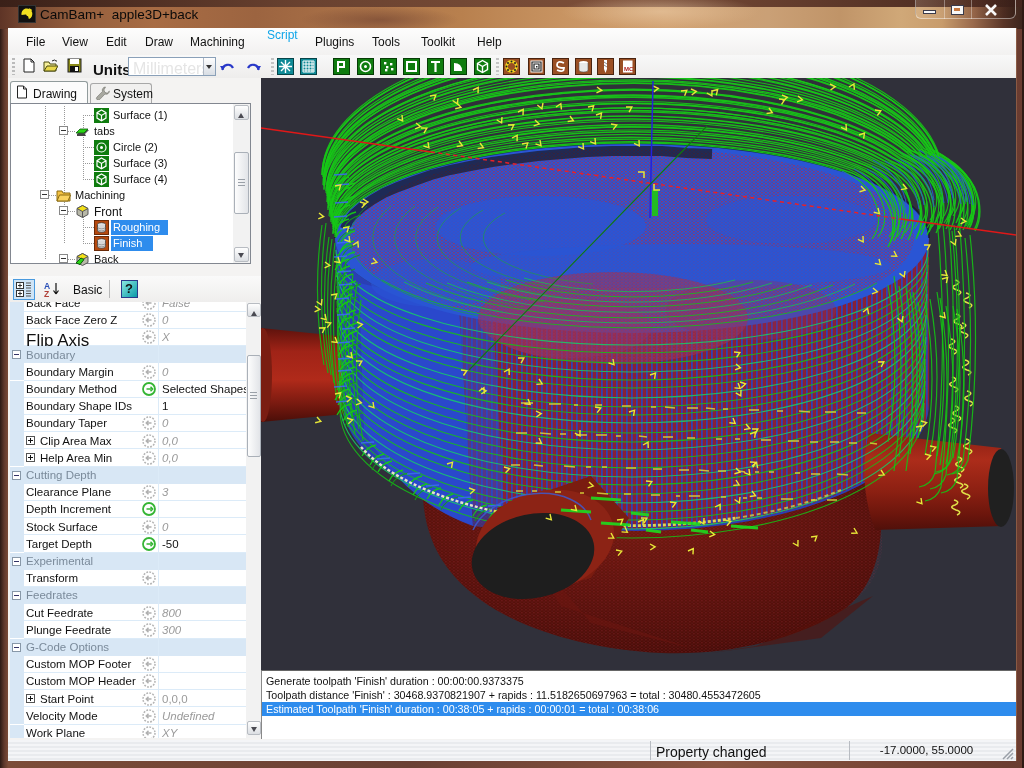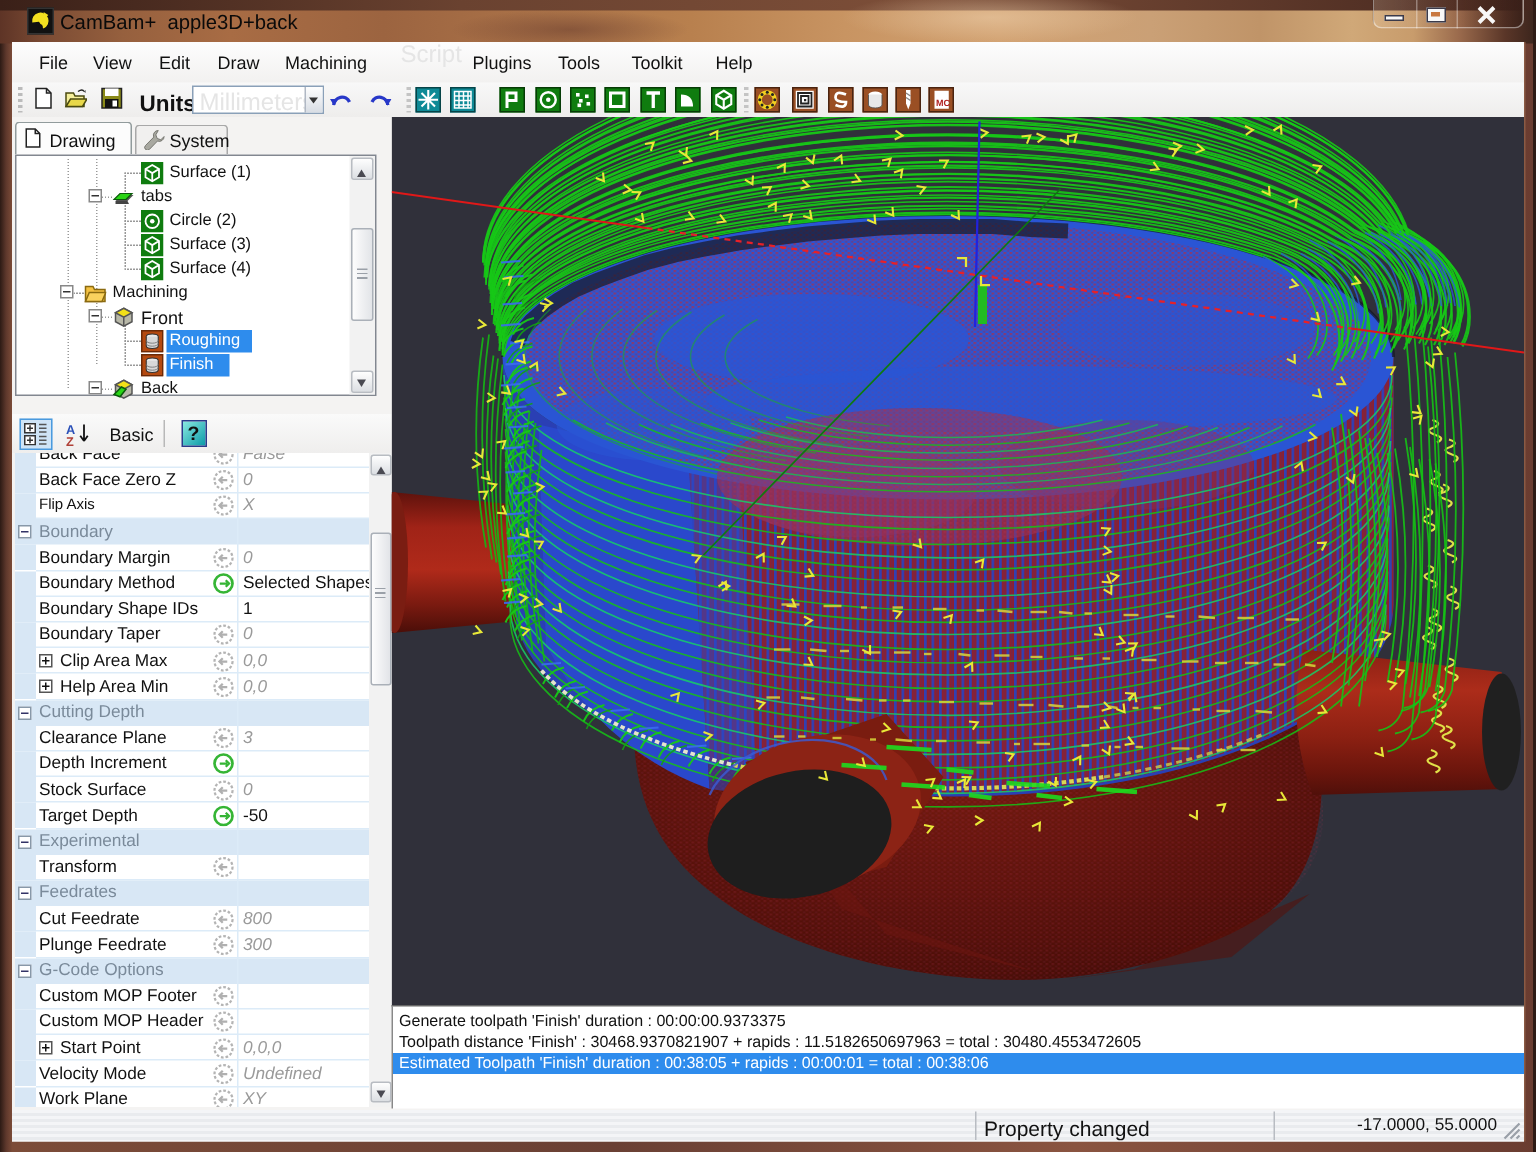--- a/index.html
+++ b/index.html
@@ -37,21 +37,21 @@
 <div class="abs" style="left:1016px;top:28px;width:1px;height:733px;background:#8a5a44"></div>
 
 <div class="abs" style="left:8px;top:28px;width:1008px;height:733px;background:#f4f3f2"></div>
 
 <div class="abs" style="left:8px;top:28px;width:1008px;height:27px;background:linear-gradient(#fdfdfd,#f2f1f0)"></div>
 <div class="abs" style="left:26px;top:35px;font-size:12px;color:#111">File</div>
 <div class="abs" style="left:62px;top:35px;font-size:12px;color:#111">View</div>
 <div class="abs" style="left:106px;top:35px;font-size:12px;color:#111">Edit</div>
 <div class="abs" style="left:145px;top:35px;font-size:12px;color:#111">Draw</div>
 <div class="abs" style="left:190px;top:35px;font-size:12px;color:#111">Machining</div>
-<div class="abs" style="left:267px;top:28px;font-size:16px;color:#e5e5e5">Script</div>
+<div class="abs" style="left:267px;top:28px;font-size:12px;color:#0ea5e9">Script</div>
 <div class="abs" style="left:315px;top:35px;font-size:12px;color:#111">Plugins</div>
 <div class="abs" style="left:372px;top:35px;font-size:12px;color:#111">Tools</div>
 <div class="abs" style="left:421px;top:35px;font-size:12px;color:#111">Toolkit</div>
 <div class="abs" style="left:477px;top:35px;font-size:12px;color:#111">Help</div>
 
 <div class="abs" style="left:8px;top:55px;width:1008px;height:23px;background:linear-gradient(#f8f8f8,#eeedec)"></div>
 <div class="abs" style="left:12px;top:58px;width:3px;height:17px;background:repeating-linear-gradient(#bbb 0 2px,transparent 2px 4px)"></div>
 <div class="abs" style="left:22px;top:58px"><svg width="15" height="15" style="margin:0px">
       <path d="M2,1 h7 l3,3 v10 h-10 z" fill="#fff" stroke="#222"></path>
       <path d="M9,1 v3 h3" fill="none" stroke="#222"></path>
@@ -287,21 +287,21 @@
     <div class="abs" style="left:0;top:9.7px;width:14px;height:17.2px;background:#d8e7f5"></div>
     <div class="abs" style="left:14px;top:25.9px;width:222px;height:1px;background:#dcebf8"></div>
     <div class="abs" style="left:16px;top:12.2px;font-size:11.5px;color:#111;white-space:nowrap">Back Face Zero Z</div>
     <svg class="abs" width="14" height="14" style="left:132px;top:11.2px">
       <circle cx="7" cy="7" r="6" fill="none" stroke="#b4b4b4" stroke-width="1.5" stroke-dasharray="1.8 1.3"></circle>
       <path d="M9.5,7 h-5 M6.5,4.8 L4.3,7 l2.2,2.2" fill="none" stroke="#b0b0b0" stroke-width="1.5"></path>
     </svg>
     <div class="abs" style="left:152px;top:12.2px;font-size:11.5px;font-style:italic;color:#9a9a9a;white-space:nowrap">0</div>
     <div class="abs" style="left:0;top:26.9px;width:14px;height:17.2px;background:#d8e7f5"></div>
     <div class="abs" style="left:14px;top:43.1px;width:222px;height:1px;background:#dcebf8"></div>
-    <div class="abs" style="left:16px;top:29.4px;font-size:10px;color:#111;white-space:nowrap">Flip Axis</div>
+    <div class="abs" style="left:16px;top:29.4px;font-size:17px;color:#111;white-space:nowrap">Flip Axis</div>
     <svg class="abs" width="14" height="14" style="left:132px;top:28.4px">
       <circle cx="7" cy="7" r="6" fill="none" stroke="#b4b4b4" stroke-width="1.5" stroke-dasharray="1.8 1.3"></circle>
       <path d="M9.5,7 h-5 M6.5,4.8 L4.3,7 l2.2,2.2" fill="none" stroke="#b0b0b0" stroke-width="1.5"></path>
     </svg>
     <div class="abs" style="left:152px;top:29.4px;font-size:11.5px;font-style:italic;color:#9a9a9a;white-space:nowrap">X</div>
     <div class="abs" style="left:0;top:44.1px;width:236px;height:17.2px;background:#d8e7f5"></div>
     <div class="abs" style="left:2px;top:48.1px;width:9px;height:9px;background:#fff;border:1px solid #8898a8"></div>
     <div class="abs" style="left:4px;top:52.1px;width:5px;height:1px;background:#336"></div>
     <div class="abs" style="left:16px;top:46.6px;font-size:11.5px;color:#7a8a9a">Boundary</div>
     <div class="abs" style="left:0;top:61.3px;width:14px;height:17.2px;background:#d8e7f5"></div>
@@ -445,21 +445,21 @@
     <div class="abs" style="left:0;top:388.1px;width:14px;height:17.2px;background:#d8e7f5"></div>
     <div class="abs" style="left:14px;top:404.3px;width:222px;height:1px;background:#dcebf8"></div>
     <div class="abs" style="left:16px;top:392.1px;width:9px;height:9px;background:#fff;border:1px solid #555"></div>
     <div class="abs" style="left:18px;top:396.1px;width:5px;height:1px;background:#111"></div>
     <div class="abs" style="left:20px;top:394.1px;width:1px;height:5px;background:#111"></div>
     <div class="abs" style="left:30px;top:390.6px;font-size:11.5px;color:#111;white-space:nowrap">Start Point</div>
     <svg class="abs" width="14" height="14" style="left:132px;top:389.59999999999985px">
       <circle cx="7" cy="7" r="6" fill="none" stroke="#b4b4b4" stroke-width="1.5" stroke-dasharray="1.8 1.3"></circle>
       <path d="M9.5,7 h-5 M6.5,4.8 L4.3,7 l2.2,2.2" fill="none" stroke="#b0b0b0" stroke-width="1.5"></path>
     </svg>
-    <div class="abs" style="left:152px;top:390.6px;font-size:11.5px;font-style:italic;color:#9a9a9a;white-space:nowrap">0,0,0</div>
+    <div class="abs" style="left:152px;top:390.6px;font-size:11.5px;color:#9a9a9a;white-space:nowrap">0,0,0</div>
     <div class="abs" style="left:0;top:405.3px;width:14px;height:17.2px;background:#d8e7f5"></div>
     <div class="abs" style="left:14px;top:421.5px;width:222px;height:1px;background:#dcebf8"></div>
     <div class="abs" style="left:16px;top:407.8px;font-size:11.5px;color:#111;white-space:nowrap">Velocity Mode</div>
     <svg class="abs" width="14" height="14" style="left:132px;top:406.79999999999984px">
       <circle cx="7" cy="7" r="6" fill="none" stroke="#b4b4b4" stroke-width="1.5" stroke-dasharray="1.8 1.3"></circle>
       <path d="M9.5,7 h-5 M6.5,4.8 L4.3,7 l2.2,2.2" fill="none" stroke="#b0b0b0" stroke-width="1.5"></path>
     </svg>
     <div class="abs" style="left:152px;top:407.8px;font-size:11.5px;font-style:italic;color:#9a9a9a;white-space:nowrap">Undefined</div>
     <div class="abs" style="left:0;top:422.5px;width:14px;height:17.2px;background:#d8e7f5"></div>
     <div class="abs" style="left:16px;top:425.0px;font-size:11.5px;color:#111;white-space:nowrap">Work Plane</div>
@@ -1021,16 +1021,16 @@
 <div class="abs" style="left:261px;top:670px;width:755px;height:69px;background:#fff;border-top:1px solid #666;border-left:1px solid #888"></div>
 <div class="abs" style="left:266px;top:675px;font-size:10.7px;color:#111;white-space:nowrap">Generate toolpath 'Finish' duration : 00:00:00.9373375</div>
 <div class="abs" style="left:266px;top:689px;font-size:10.7px;color:#111;white-space:nowrap">Toolpath distance 'Finish' : 30468.9370821907 + rapids : 11.5182650697963 = total : 30480.4553472605</div>
 <div class="abs" style="left:262px;top:702px;width:754px;height:14px;background:#2e8ced"></div>
 <div class="abs" style="left:266px;top:703px;font-size:10.7px;color:#fff;white-space:nowrap">Estimated Toolpath 'Finish' duration : 00:38:05 + rapids : 00:00:01 = total : 00:38:06</div>
 
 <div class="abs" style="left:8px;top:740px;width:1008px;height:21px;background:repeating-linear-gradient(#f4f5f7 0 2px,#e9ebee 2px 4px)"></div>
 <div class="abs" style="left:650px;top:741px;width:1px;height:19px;background:#b8bcc2"></div>
 <div class="abs" style="left:849px;top:741px;width:1px;height:19px;background:#b8bcc2"></div>
 <div class="abs" style="left:656px;top:744px;font-size:14px;color:#111">Property changed</div>
-<div class="abs" style="left:855px;top:744px;width:143px;font-size:11.5px;color:#111;text-align:right">-17.0000, 55.0000</div>
+<div class="abs" style="left:855px;top:744px;width:143px;font-size:11.5px;color:#111;text-align:center">-17.0000, 55.0000</div>
 <svg class="abs" width="12" height="12" style="left:1002px;top:748px">
     <path d="M11,1 L1,11 M11,5 L5,11 M11,9 L9,11" stroke="#9aa0a8" stroke-width="1.5"></path>
   </svg>
 
 </body></html>

